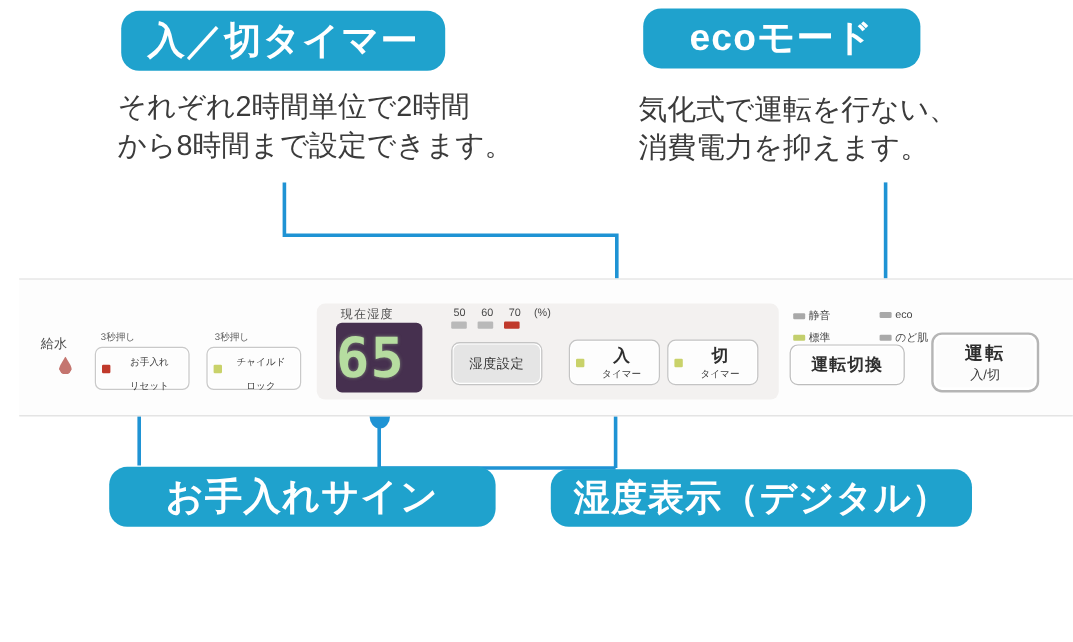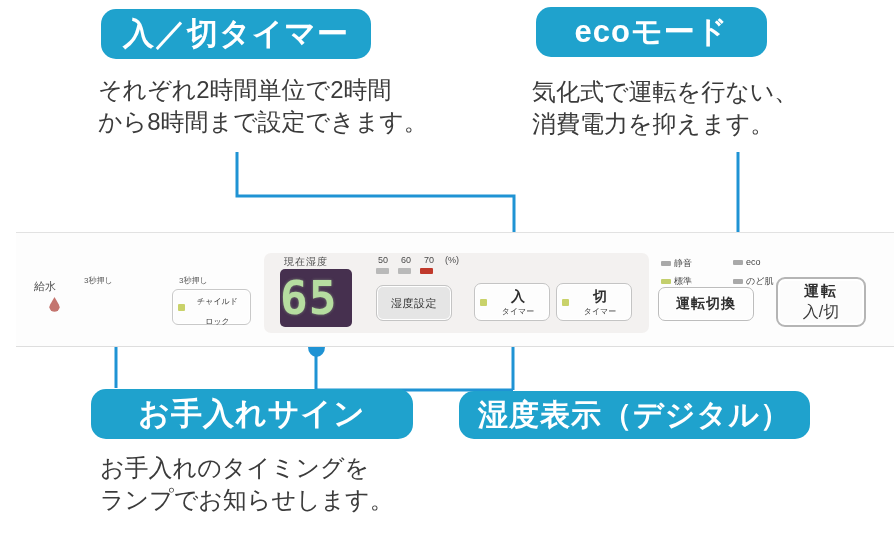--- a/index.html
+++ b/index.html
@@ -127,21 +127,21 @@
   .btn-power{
     position:absolute;left:760px;top:44px;width:90px;height:50px;
     background:#fcfcfc;
     border:2px solid #b5b5b5;
     border-radius:9px;
     box-shadow:inset 0 0 0 2px #ffffff;
     display:flex;flex-direction:column;align-items:center;justify-content:center;
     box-sizing:border-box;
   }
   .power-main{font-size:15px;font-weight:bold;color:#2e2e2e;letter-spacing:2px;}
-  .power-sub{font-size:16px;color:#3a3a3a;margin-top:1px;}
+  .power-sub{font-size:11px;color:#3a3a3a;margin-top:1px;}
 
   .btn-switch{
     position:absolute;left:642px;top:54px;width:96px;height:34px;
     background:#fdfdfd;border:1px solid #bdbdbd;border-radius:7px;
     box-shadow:inset 0 0 0 1px #ffffff;
     display:flex;align-items:center;justify-content:center;box-sizing:border-box;
   }
   .switch-txt{font-size:14px;font-weight:bold;color:#2f2f2f;letter-spacing:1px;}
 
   .btn-hum{
@@ -186,33 +186,38 @@
 
   <div class="badge badge-tl">入／切タイマー</div>
   <div class="desc desc-tl">それぞれ2時間単位で2時間
 から8時間まで設定できます。</div>
 
   <div class="badge badge-tr">ecoモード</div>
   <div class="desc desc-tr">気化式で運転を行ない、
 消費電力を抑えます。</div>
 
   <div class="badge badge-bl">お手入れサイン</div>
-  <div class="desc desc-bl">お手入れのタイミングを
-ランプでお知らせします。</div>
 
   <div class="badge badge-br">湿度表示（デジタル）</div>
 
   <div class="panel">
 
     <div class="recess"></div>
 
     <div class="lbl kyusui-text">給水</div>
     <div class="droplet"></div>
 
     <div class="hold" style="left:68px;top:42px;">3秒押し</div>
+    <div class="btn" style="left:63px;top:56px;width:79px;height:36px;">
+      <span class="led led-red"></span>
+      <span class="btn-txt">
+        <span>お手入れ</span><br>
+        <span>リセット</span>
+      </span>
+    </div>
 
     <div class="hold" style="left:163px;top:42px;">3秒押し</div>
     <div class="btn" style="left:156px;top:56px;width:79px;height:36px;">
       <span class="led led-green"></span>
       <span class="btn-txt">
         <span>チャイルド</span><br>
         <span>ロック</span>
       </span>
     </div>
 

